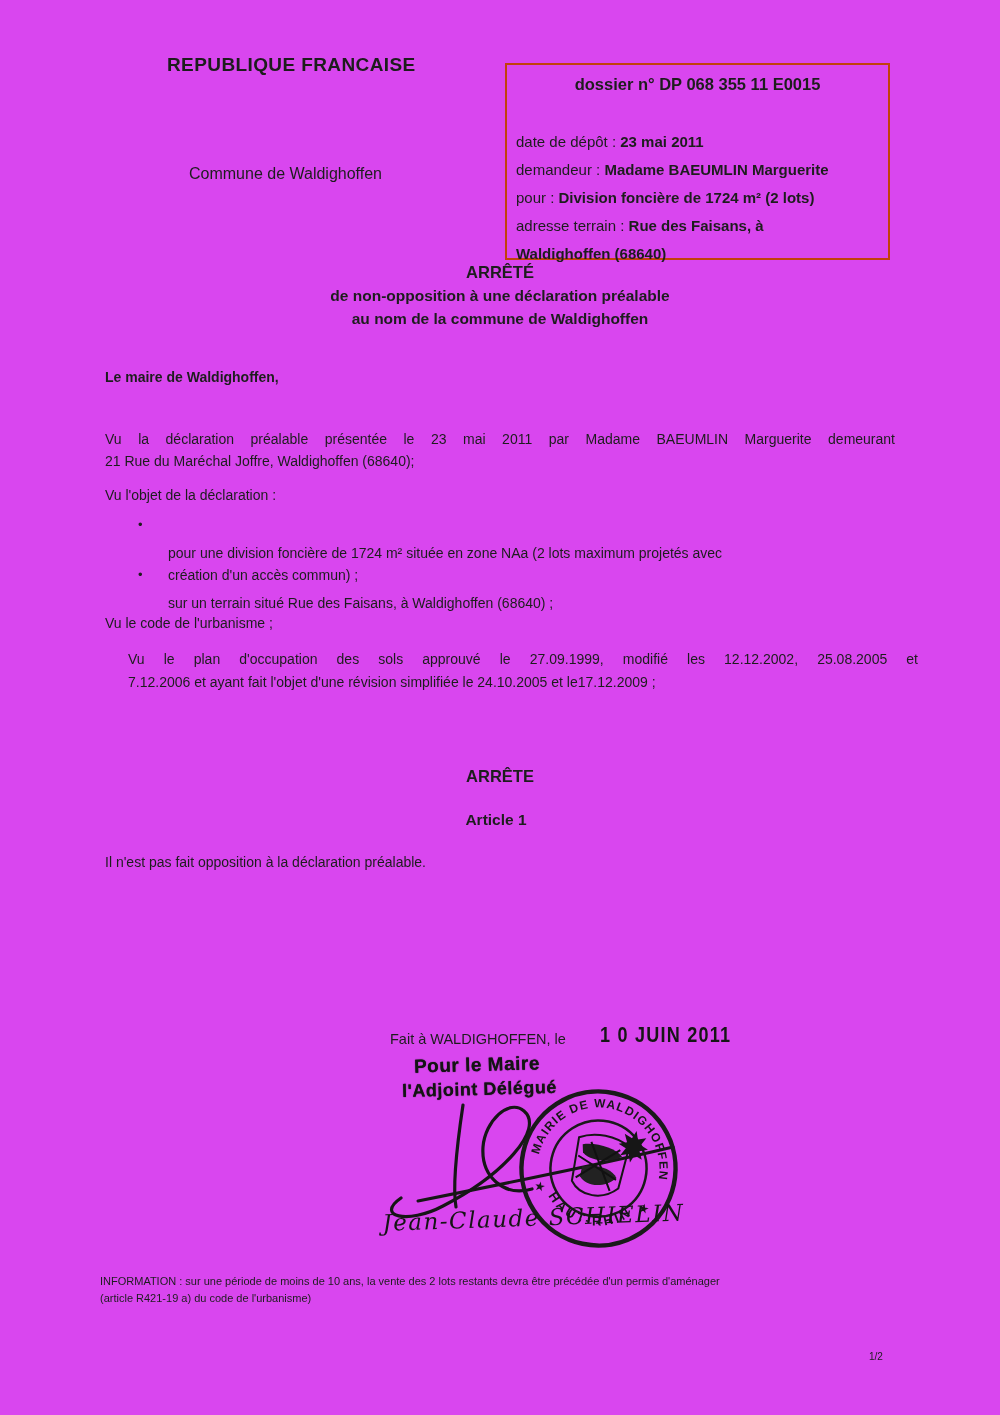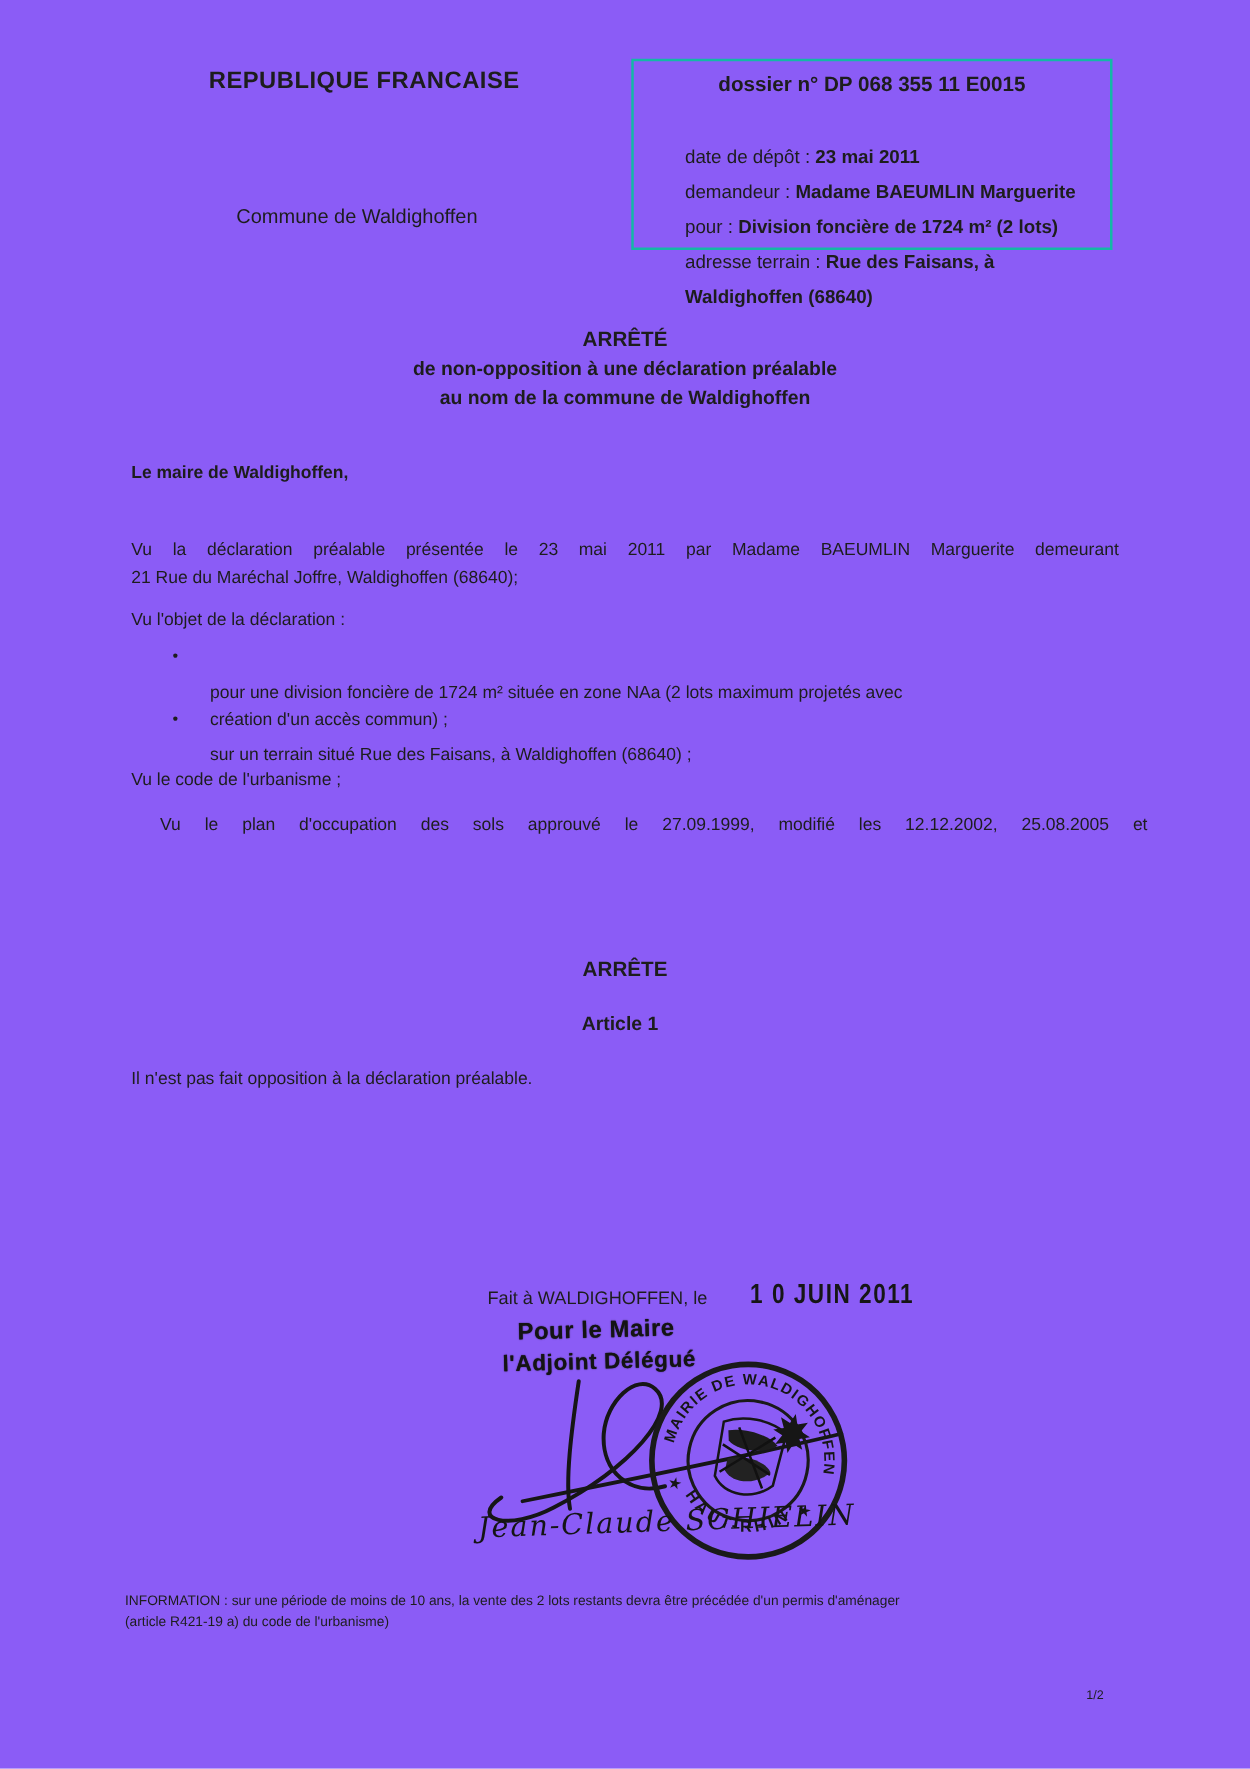--- a/index.html
+++ b/index.html
@@ -1,28 +1,28 @@
 <!DOCTYPE html>
 <html><head>
 <meta charset="utf-8">
 <style>
   html,body{margin:0;padding:0;background:#ffffff;}
   .page{
-    position:relative;width:1000px;height:1415px;background:#8b5cf6;
+    position:relative;width:1000px;height:1415px;background:#d946ef;
     font-family:"Liberation Sans",sans-serif;color:#1d1d1d;overflow:hidden;
   }
   .abs{position:absolute;}
   
   .republic{left:167px;top:54px;font-size:19px;font-weight:bold;letter-spacing:.4px;}
   .commune{left:189px;top:165px;font-size:16px;}
   
-  .dossier-box{left:505px;top:47px;width:385px;height:153px;border:2px solid #14b8a6;box-sizing:border-box;}
+  .dossier-box{left:505px;top:63px;width:385px;height:197px;border:2px solid #c2410c;box-sizing:border-box;}
   .dossier-title{margin-top:10px;text-align:center;font-weight:bold;font-size:16.5px;}
   .dossier-fields{position:absolute;top:63px;left:9px;right:5px;font-size:15px;line-height:28px;}
-  .f-label{font-weight:normal;margin-left:32px;}
+  .f-label{font-weight:normal;}
   .f-value{font-weight:bold;}
   
   .title-block{left:0;top:261px;width:1000px;text-align:center;font-weight:bold;line-height:23px;}
   .title-l1{font-size:16.5px;}
   .title-l2,.title-l3{font-size:15.5px;}
   
   .b{left:105px;width:790px;font-size:14px;line-height:22px;}
   .salutation{top:366px;font-weight:bold;}
   .para1{top:428px;}
   .jline{text-align:justify;text-align-last:justify;}
@@ -98,20 +98,21 @@
 
   <div class="abs bullet-row bullet2">
     <div class="bullet-dot">•</div>
     <div class="bullet-text">sur un terrain situé Rue des Faisans, à Waldighoffen (68640) ;</div>
   </div>
 
   <div class="abs b para3">Vu le code de l'urbanisme ;</div>
 
   <div class="abs b para4">
     <div class="jline">Vu le plan d'occupation des sols approuvé le 27.09.1999, modifié les 12.12.2002, 25.08.2005 et</div>
+    <div>7.12.2006 et ayant fait l'objet d'une révision simplifiée le 24.10.2005 et le17.12.2009 ;</div>
   </div>
 
   <div class="abs arrete-heading">ARRÊTE</div>
   <div class="abs article-heading">Article 1</div>
   <div class="abs b article-text">Il n'est pas fait opposition à la déclaration préalable.</div>
 
   <div class="abs fait-line">Fait à WALDIGHOFFEN, le</div>
   <div class="abs date-stamp">1 0 JUIN 2011</div>
   <div class="abs stamp-line1">Pour le Maire</div>
   <div class="abs stamp-line2">l'Adjoint Délégué</div>

